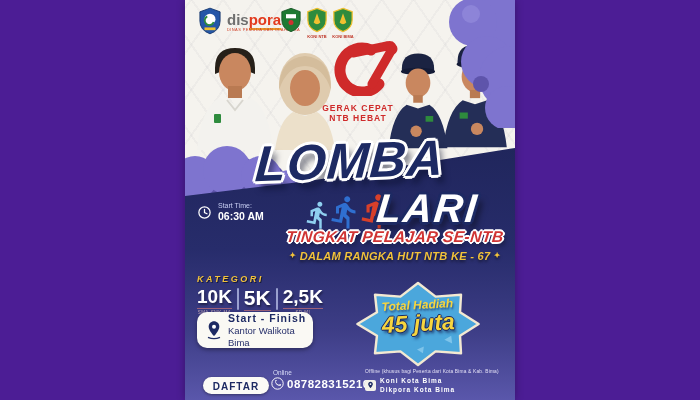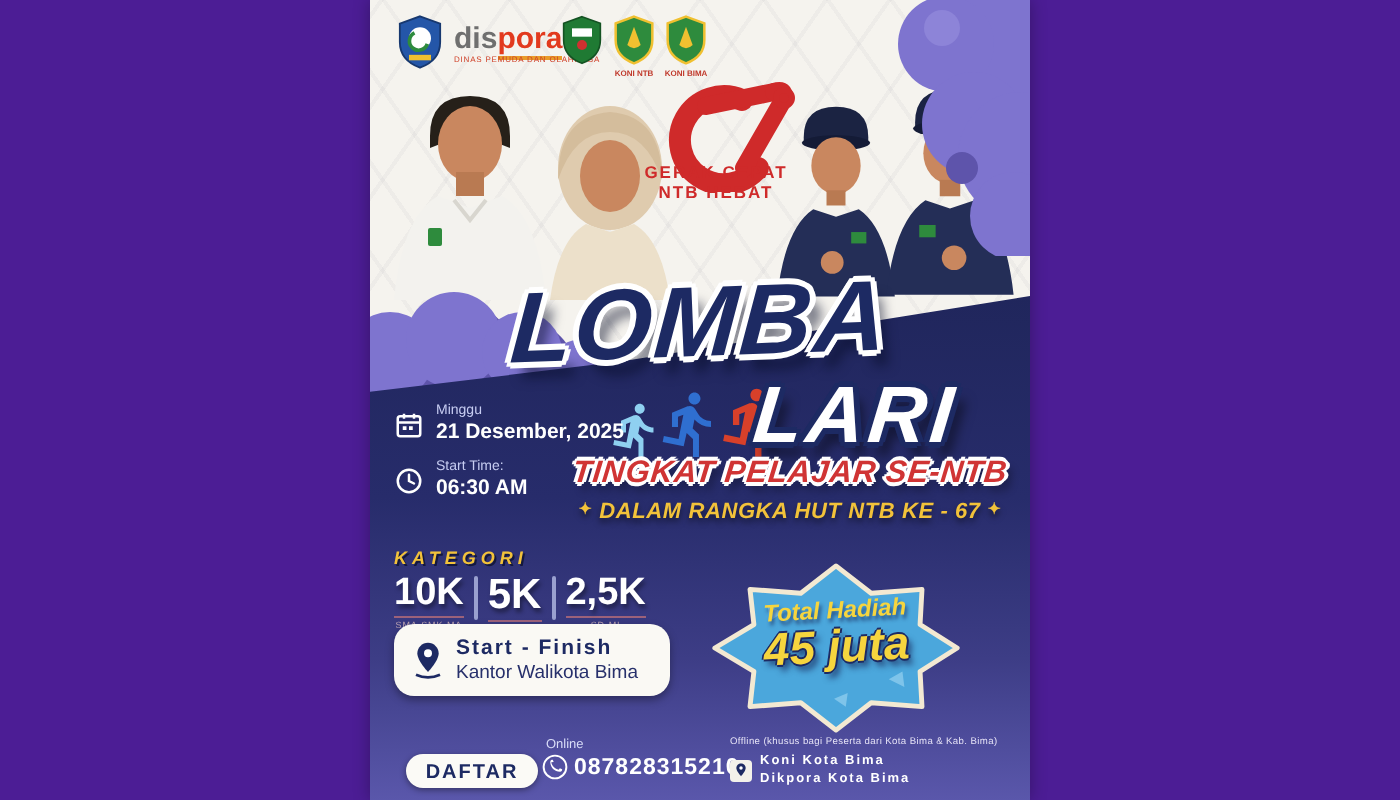--- a/index.html
+++ b/index.html
@@ -47,21 +47,21 @@
   .categories{left:12px;top:275px;width:150px;}
   .cat-label{font:italic 900 9px/1 "Liberation Sans",sans-serif;color:#f2c23a;letter-spacing:2.5px;
              text-shadow:1px 1px 0 #14183d;margin-bottom:3px;}
   .cat-row{display:flex;align-items:flex-start;}
   .cat-item{text-align:center;}
   .cat-dist{color:#fff;font-weight:900;line-height:1;text-shadow:1px 2px 2px rgba(0,0,0,.4);}
   .cat-level{font-size:4.5px;color:#c2a9b4;letter-spacing:.4px;margin-top:2px;
              border-top:1px solid rgba(210,120,120,.65);padding-top:1px;}
   .cat-sep{width:2px;height:22px;background:#9aa0cf;margin:1px 5px 0 5px;border-radius:1px;}
   
-  .loc-box{left:12px;top:312px;width:138px;height:36px;background:#faf9f4;border-radius:10px;
+  .loc-box{left:12px;top:312px;width:116px;height:36px;background:#faf9f4;border-radius:10px;
            display:flex;align-items:center;box-shadow:0 2px 4px rgba(0,0,0,.35);}
   .loc-box svg{margin:0 6px 0 9px;flex:0 0 auto;}
   .loc-title{font-size:10.5px;font-weight:800;color:#1d2a63;letter-spacing:1px;line-height:1.25;}
   .loc-venue{font-size:9.5px;font-weight:400;color:#27306b;line-height:1.2;}
   
   .starburst{left:166px;top:281px;}
   .prize{left:166px;top:299px;width:134px;text-align:center;transform:rotate(-3deg);}
   .prize-label{font:italic 800 12px/1 "Liberation Sans",sans-serif;color:#f6d53e;
                text-shadow:1px 2px 2px rgba(20,30,80,.6);}
   .prize-amount{font:italic 900 23px/1.1 "Liberation Sans",sans-serif;color:#f6d53e;
@@ -158,21 +158,21 @@
       <rect x="24" y="72" width="8" height="6" fill="#2e8b3d"></rect>
       <circle cx="41" cy="88" r="6" fill="#c9875f"></circle>
     </svg>
 
     <svg class="abs" style="left:130px;top:40px" width="85" height="56" viewBox="0 0 85 56">
       <path d="M56 10 A22 22 0 1 0 64 44" fill="none" stroke="#cf2a2a" stroke-width="11" stroke-linecap="round"></path>
       <path d="M38 13 L72 6" stroke="#cf2a2a" stroke-width="9" stroke-linecap="round"></path>
       <path d="M72 6 Q79 4 76 11 L57 44" stroke="#cf2a2a" stroke-width="9" fill="none" stroke-linecap="round" stroke-linejoin="round"></path>
       <circle cx="77" cy="9" r="4" fill="none" stroke="#cf2a2a" stroke-width="3"></circle>
     </svg>
-    <div class="abs" style="left:118px;top:82px;width:110px;text-align:center;color:#cf2a2a;
+    <div class="abs" style="left:118px;top:104px;width:110px;text-align:center;color:#cf2a2a;
          font-weight:800;font-size:8.5px;letter-spacing:1px;line-height:1.15">
       <div>GERAK CEPAT</div>
       <div>NTB HEBAT</div>
     </div>
 
     <svg class="abs" style="right:0;top:0" width="100" height="128" viewBox="0 0 100 128">
       <circle cx="96" cy="18" r="48" fill="#7e74cf"></circle>
       <circle cx="58" cy="22" r="24" fill="#7e74cf"></circle>
       <circle cx="72" cy="62" r="26" fill="#7e74cf"></circle>
       <circle cx="96" cy="78" r="32" fill="#7e74cf"></circle>
@@ -209,34 +209,20 @@
     <div class="abs subtitle">TINGKAT PELAJAR SE-NTB</div>
     <div class="abs tagline">
       <span class="spark">✦</span>
       <span>DALAM RANGKA HUT NTB KE - 67</span>
       <span class="spark">✦</span>
     </div>
 
     <div class="abs schedule">
       <div class="sched-row">
         <svg width="15" height="15" viewBox="0 0 24 24">
-          <rect x="3" y="5" width="18" height="16" rx="2" fill="none" stroke="#fff" stroke-width="2"></rect>
-          <line x1="3" y1="10" x2="21" y2="10" stroke="#fff" stroke-width="2"></line>
-          <line x1="8" y1="3" x2="8" y2="7" stroke="#fff" stroke-width="2"></line>
-          <line x1="16" y1="3" x2="16" y2="7" stroke="#fff" stroke-width="2"></line>
-          <rect x="7" y="13" width="3" height="3" fill="#fff"></rect>
-          <rect x="12" y="13" width="3" height="3" fill="#fff"></rect>
-        </svg>
-        <div>
-          <div class="sched-label">Minggu</div>
-          <div class="sched-value">21 Desember, 2025</div>
-        </div>
-      </div>
-      <div class="sched-row">
-        <svg width="15" height="15" viewBox="0 0 24 24">
           <circle cx="12" cy="12" r="9" fill="none" stroke="#fff" stroke-width="2"></circle>
           <path d="M12 7 V12 L16 14" fill="none" stroke="#fff" stroke-width="2" stroke-linecap="round"></path>
         </svg>
         <div>
           <div class="sched-label">Start Time:</div>
           <div class="sched-value">06:30 AM</div>
         </div>
       </div>
     </div>
 

